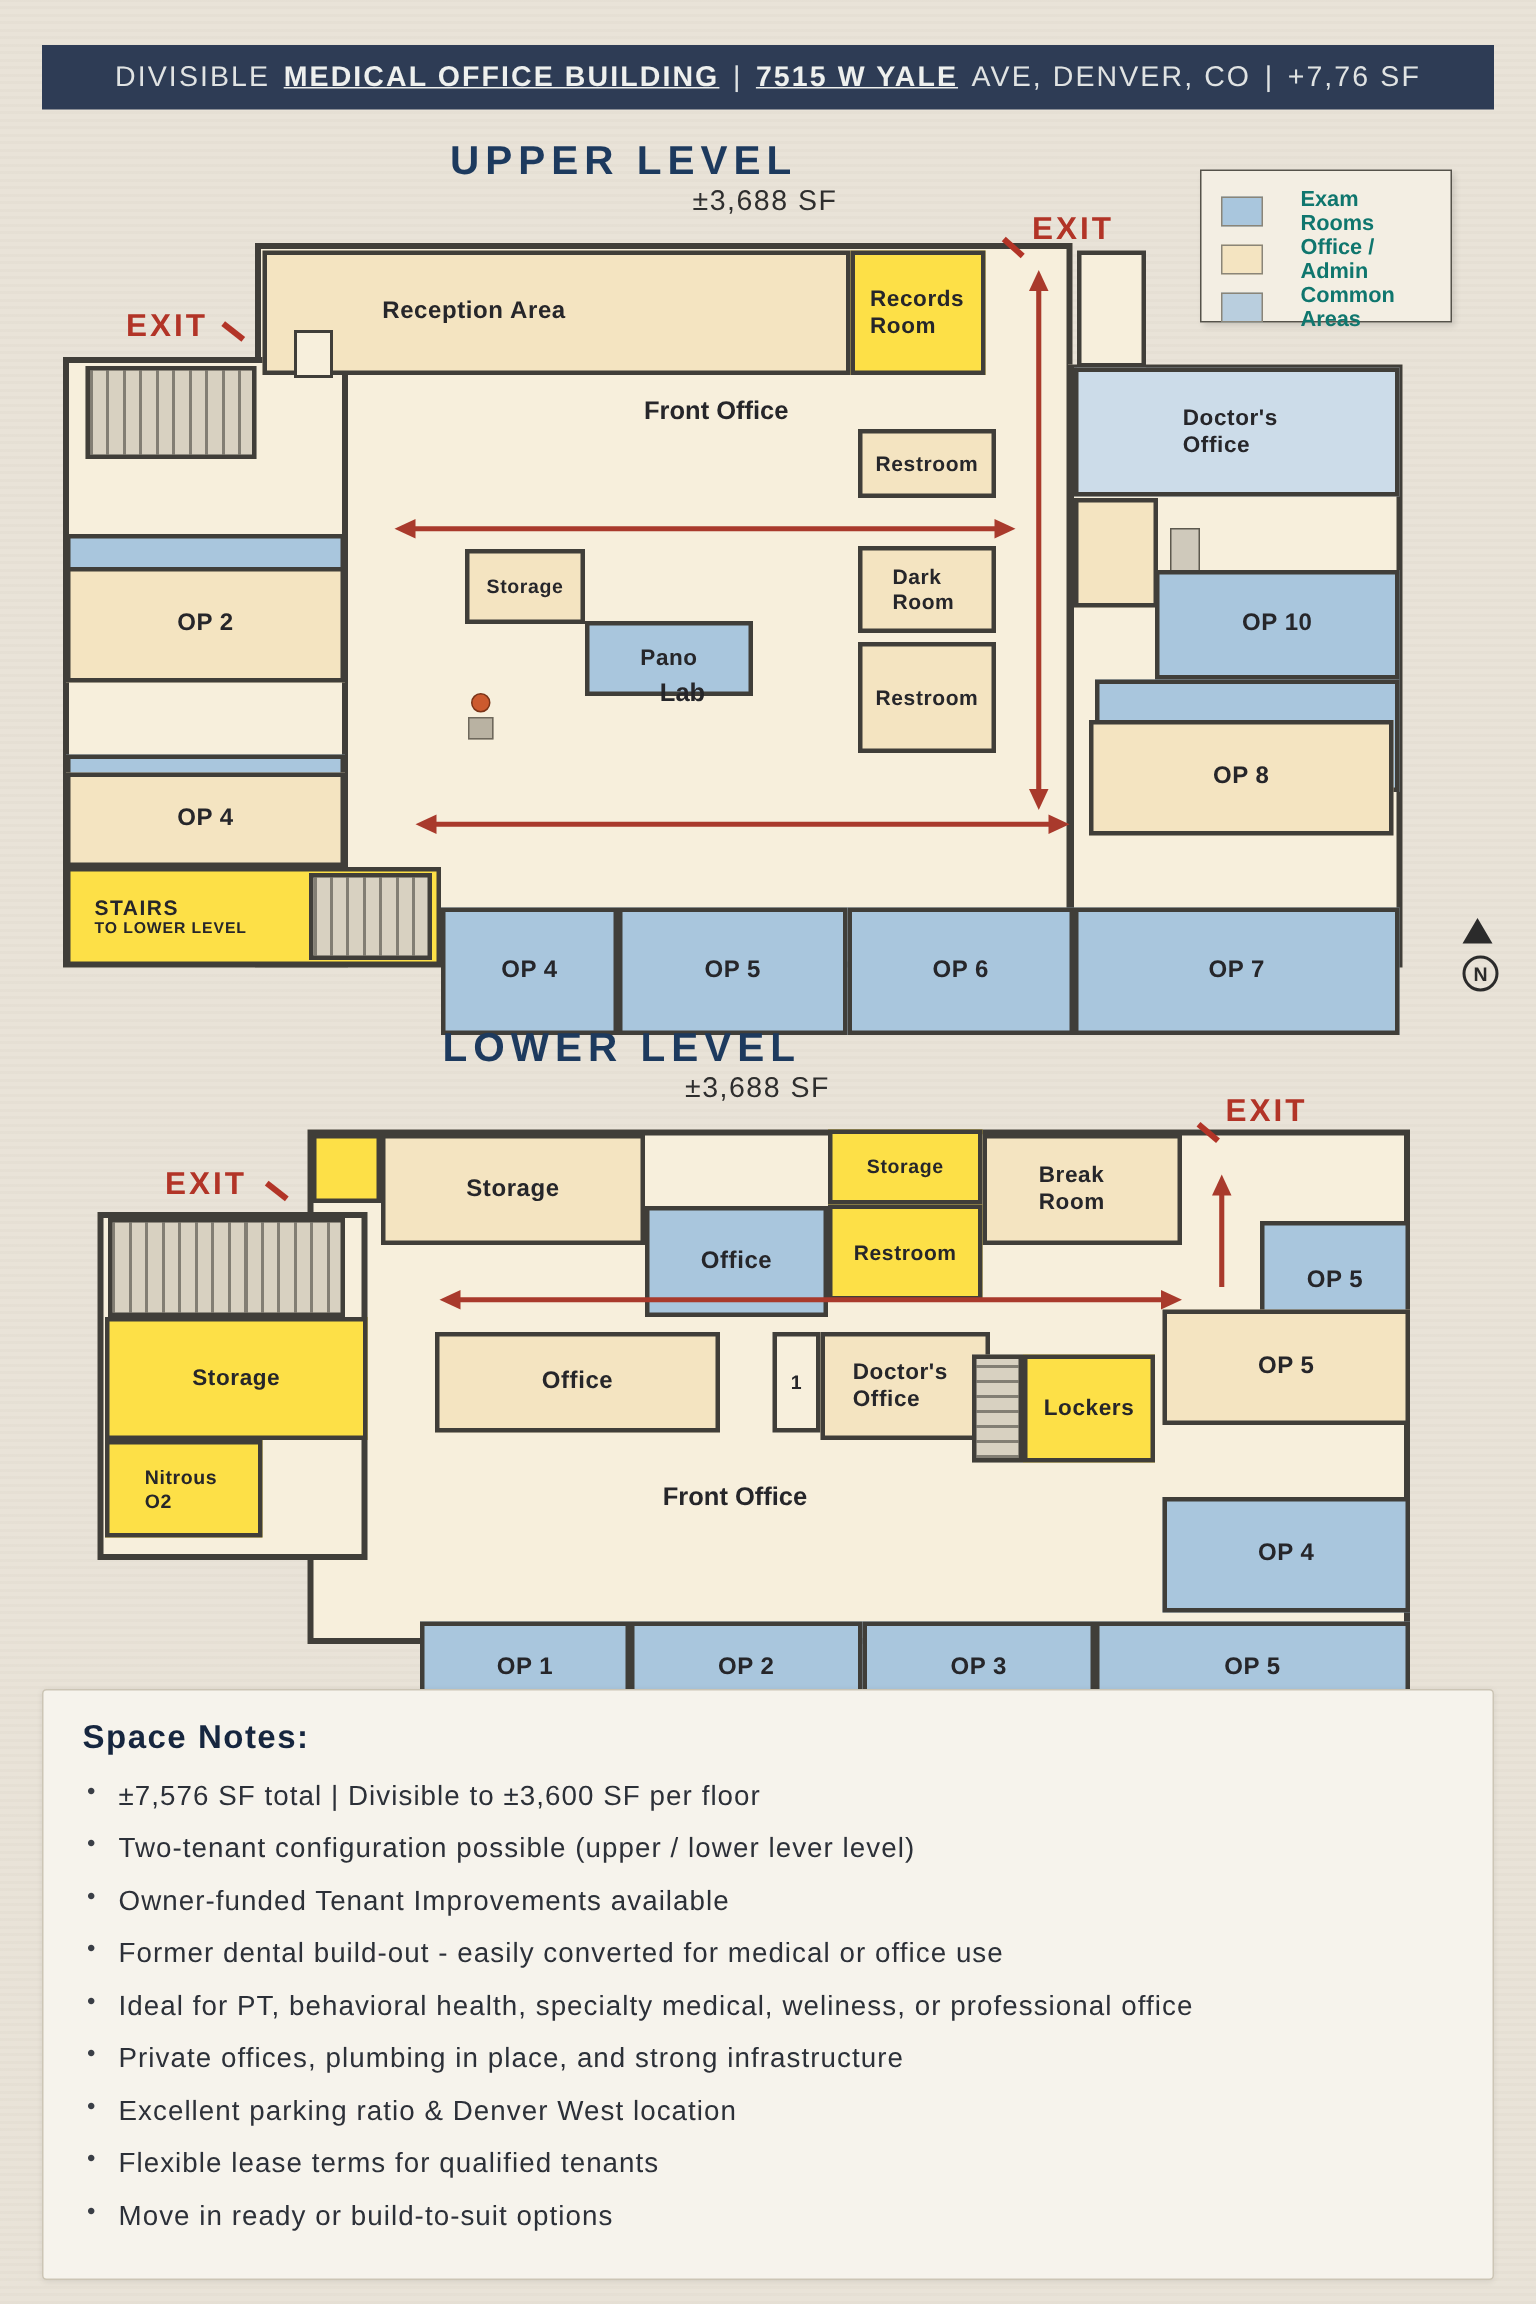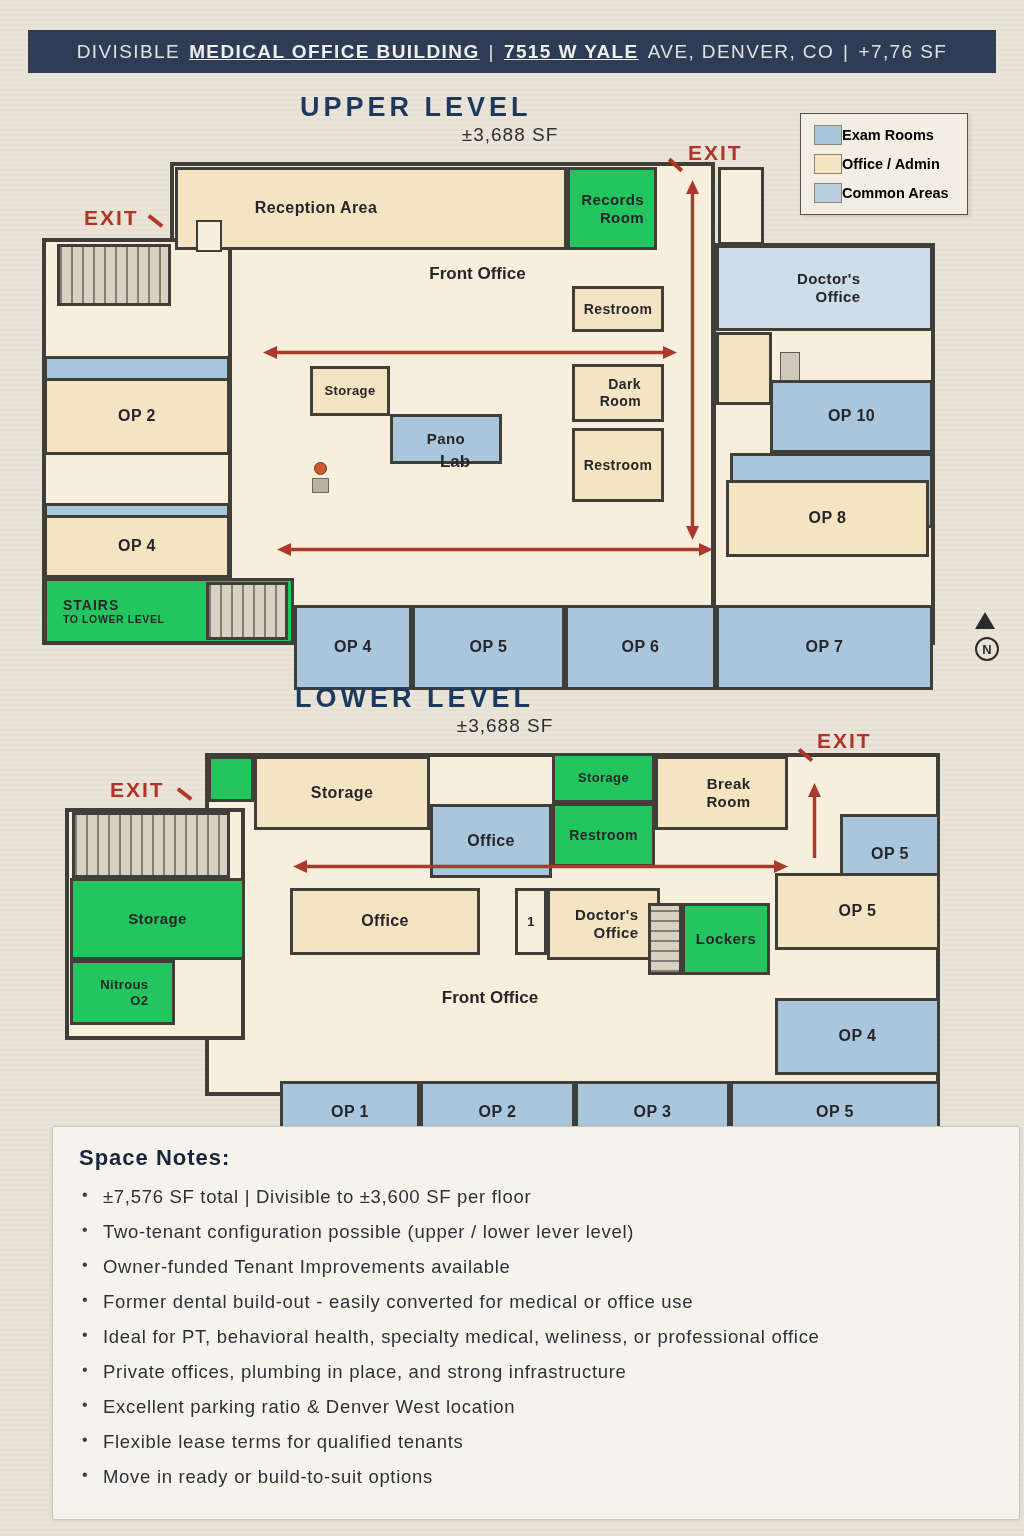--- a/index.html
+++ b/index.html
@@ -20,31 +20,31 @@
   .hdr-bold { font-weight:700;text-decoration:underline; }
 
   
   .level-title { font-weight:800; font-size:27px; letter-spacing:4px; color:#1d3a5e; text-align:left; }
   .level-area { font-weight:400; font-size:19px; letter-spacing:1px; color:#2e2e2e; text-align:center; }
 
   
   .legend { left:800px; top:113px; width:168px; height:102px; background:#f3eee3;
     border:1.5px solid #55524a; padding:11px 13px; display:flex; flex-direction:column;
     justify-content:space-between; box-shadow:2px 2px 4px rgba(0,0,0,.12); }
-  .legend-item { display:flex; align-items:center; gap:0; font-size:14.5px; font-weight:600; color:#000000; }
+  .legend-item { display:flex; align-items:center; gap:25px; font-size:14.5px; font-weight:600; color:#0f766e; }
   .swatch { width:26px; height:18px; border:1px solid #8a8578; flex:0 0 auto; }
 
   
   .floor { position:absolute; background:#f7efdc; border:4px solid #403e39; box-sizing:border-box; }
   .room  { position:absolute; border:3px solid #403e39; display:flex; flex-direction:column;
-    align-items:center; justify-content:center; text-align:right; font-weight:700;
+    align-items:center; justify-content:center; text-align:left; font-weight:700;
     color:#26262a; line-height:1.18; box-sizing:border-box; font-size:16px; letter-spacing:.4px; }
   .c-blue { background:#a9c6dd;margin-top:48px; }
   .c-tan  { background:#f4e4c1; }
-  .c-gray { background:#22c55e; }
+  .c-gray { background:#fde047; }
   .c-ltblue { background:#ccdce9; }
   .c-cream { background:#f7efdc; }
   .stairs-v { background-color:#d8d1c1;
     background-image:repeating-linear-gradient(90deg, rgba(60,58,52,.55) 0 2px, transparent 2px 11px);
     border:3px solid #403e39; }
   .stairs-h { background-color:#d8d1c1;
     background-image:repeating-linear-gradient(0deg, rgba(60,58,52,.55) 0 2px, transparent 2px 10px);
     border:3px solid #403e39; }
   .open-label { position:absolute; font-weight:700; color:#26262a; text-align:center; line-height:1.2; }
 
@@ -55,21 +55,21 @@
 
   
   .compass-tri { position:absolute; width:0; height:0; border-left:10px solid transparent;
     border-right:10px solid transparent; border-bottom:17px solid #2b2b2b; }
   .compass-circle { position:absolute; width:20px; height:20px; border:2.5px solid #2b2b2b;
     border-radius:50%; display:flex; align-items:center; justify-content:center;
     font-weight:700; font-size:13px; color:#2b2b2b; }
 
   
   .notes { left:28px; top:1126px; width:968px; height:394px; background:#f6f3ec;
-    border:1px solid #ccc5b5; border-radius:3px; padding:18px 26px; box-shadow:0 1px 4px rgba(0,0,0,.08);margin-left:24px; }
+    border:1px solid #ccc5b5; border-radius:3px; padding:18px 26px; box-shadow:0 1px 4px rgba(0,0,0,.08); }
   .notes h2 { margin:0 0 15px 0; font-size:22px; color:#16263f; letter-spacing:1px; }
   .notes ul { list-style:none; margin:0; padding:0; }
   .notes li { font-size:18.5px; color:#2c3038; letter-spacing:.7px; margin-bottom:13px;
     padding-left:24px; position:relative; }
   .notes li::before { content:"•"; position:absolute; left:3px; top:0; font-size:16px; color:#3a3e46; }
 </style>
 </head>
 <body>
 
 <div class="abs header">

